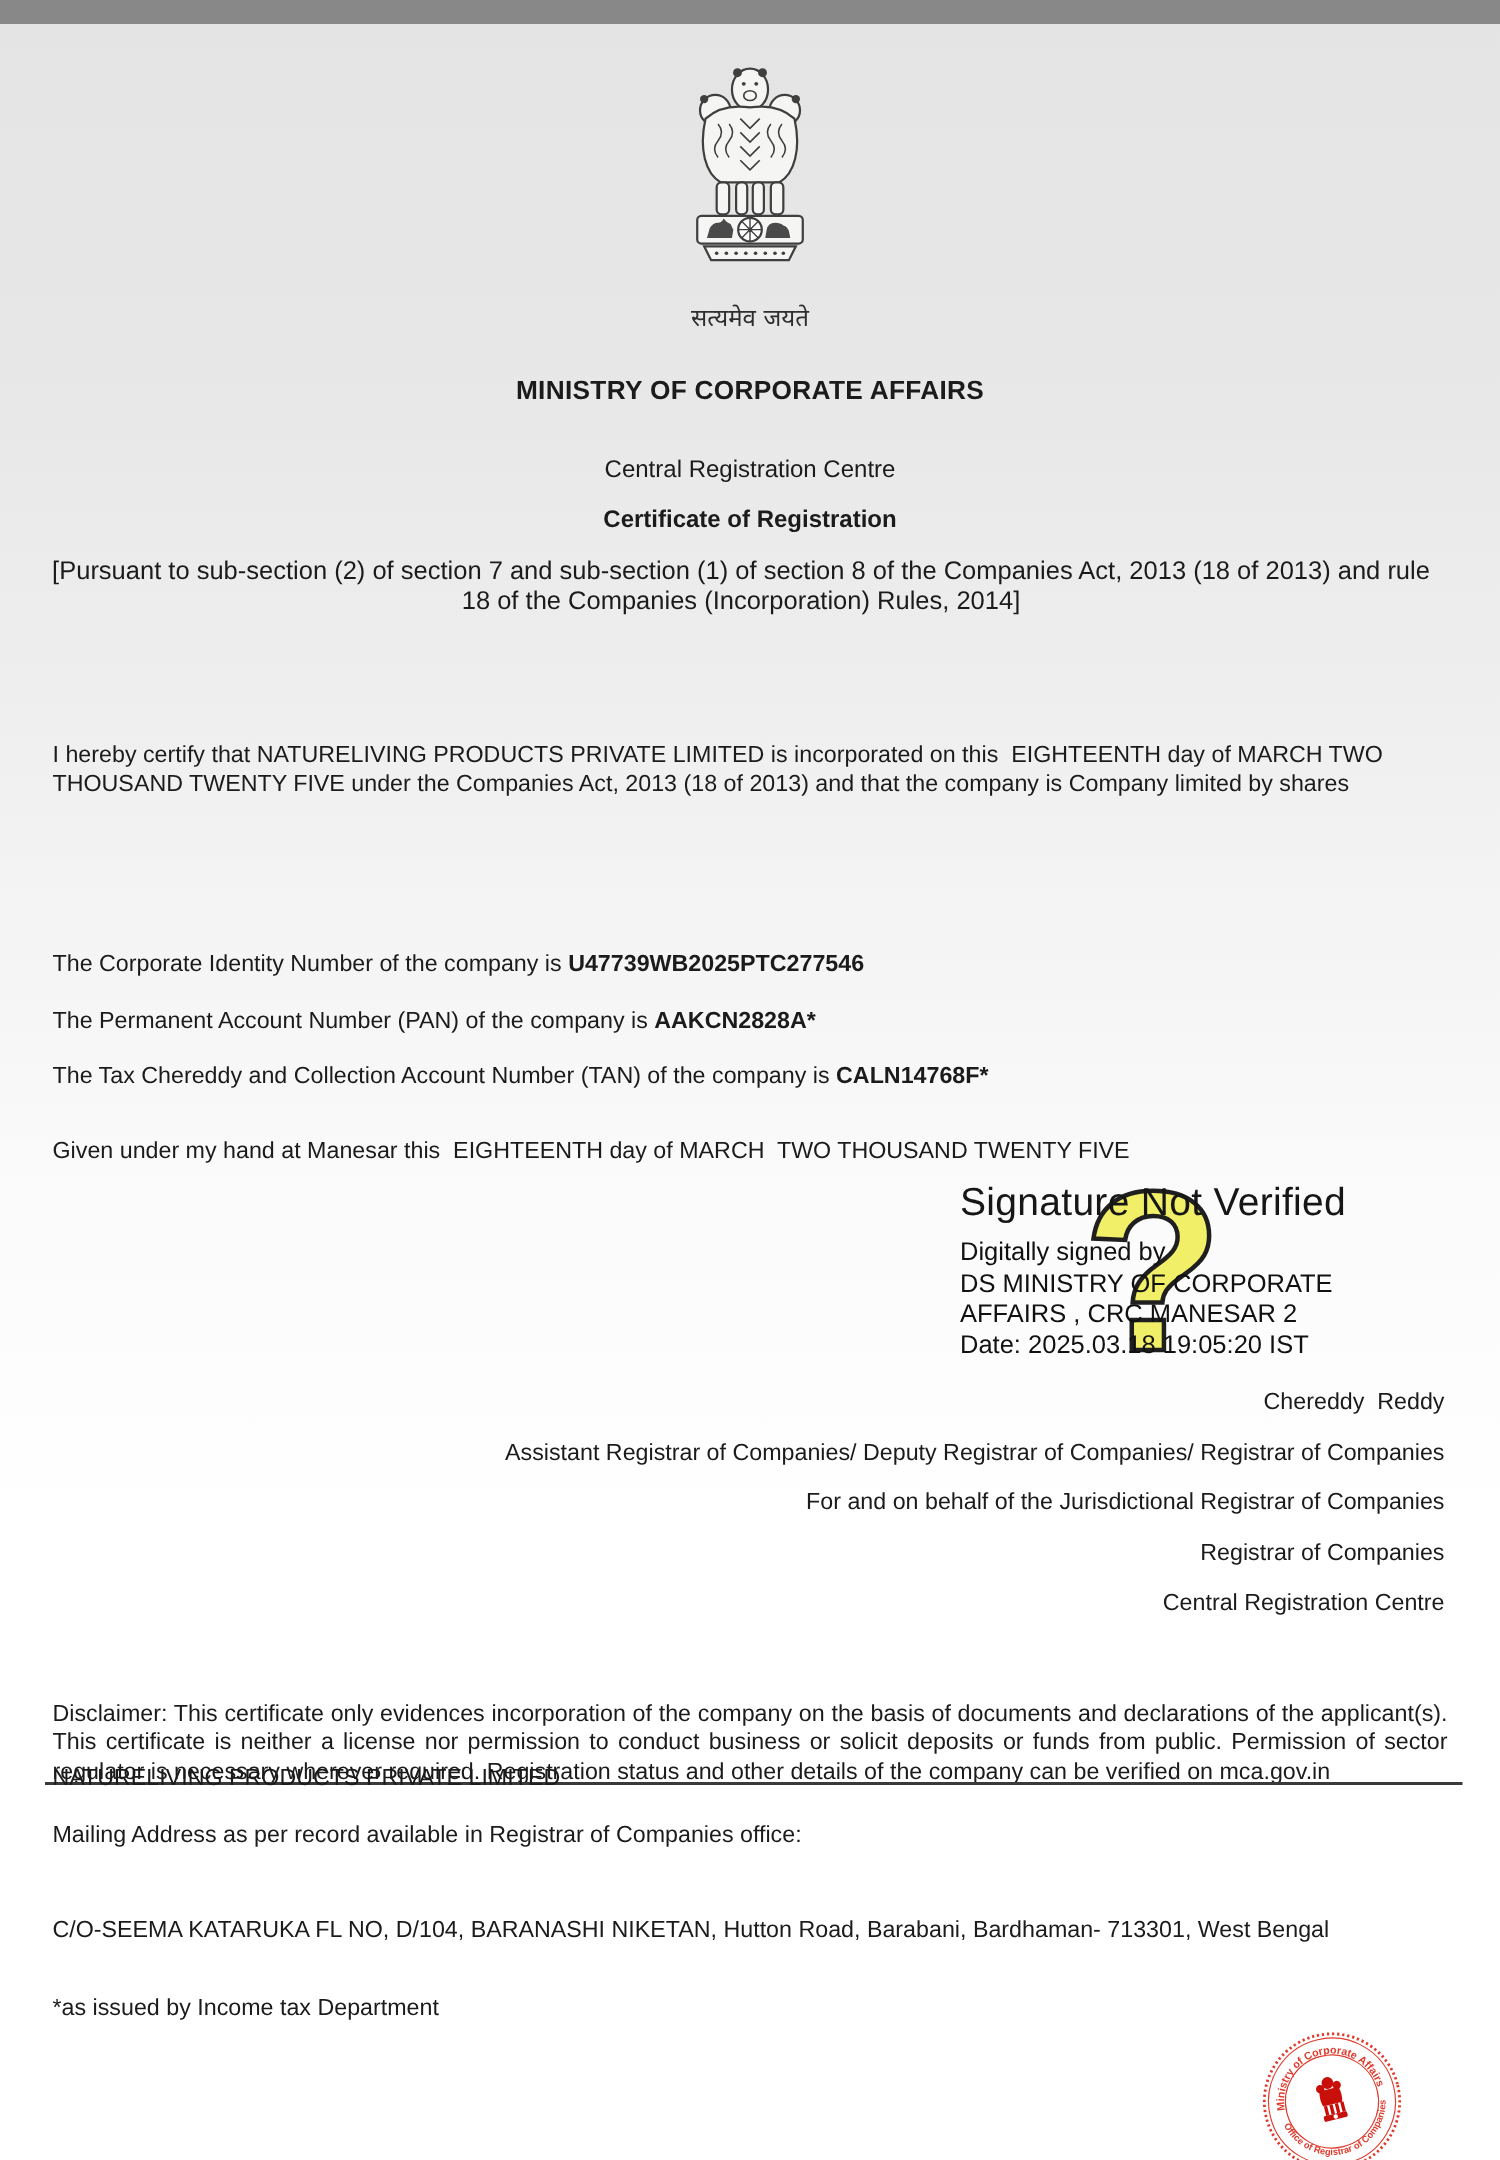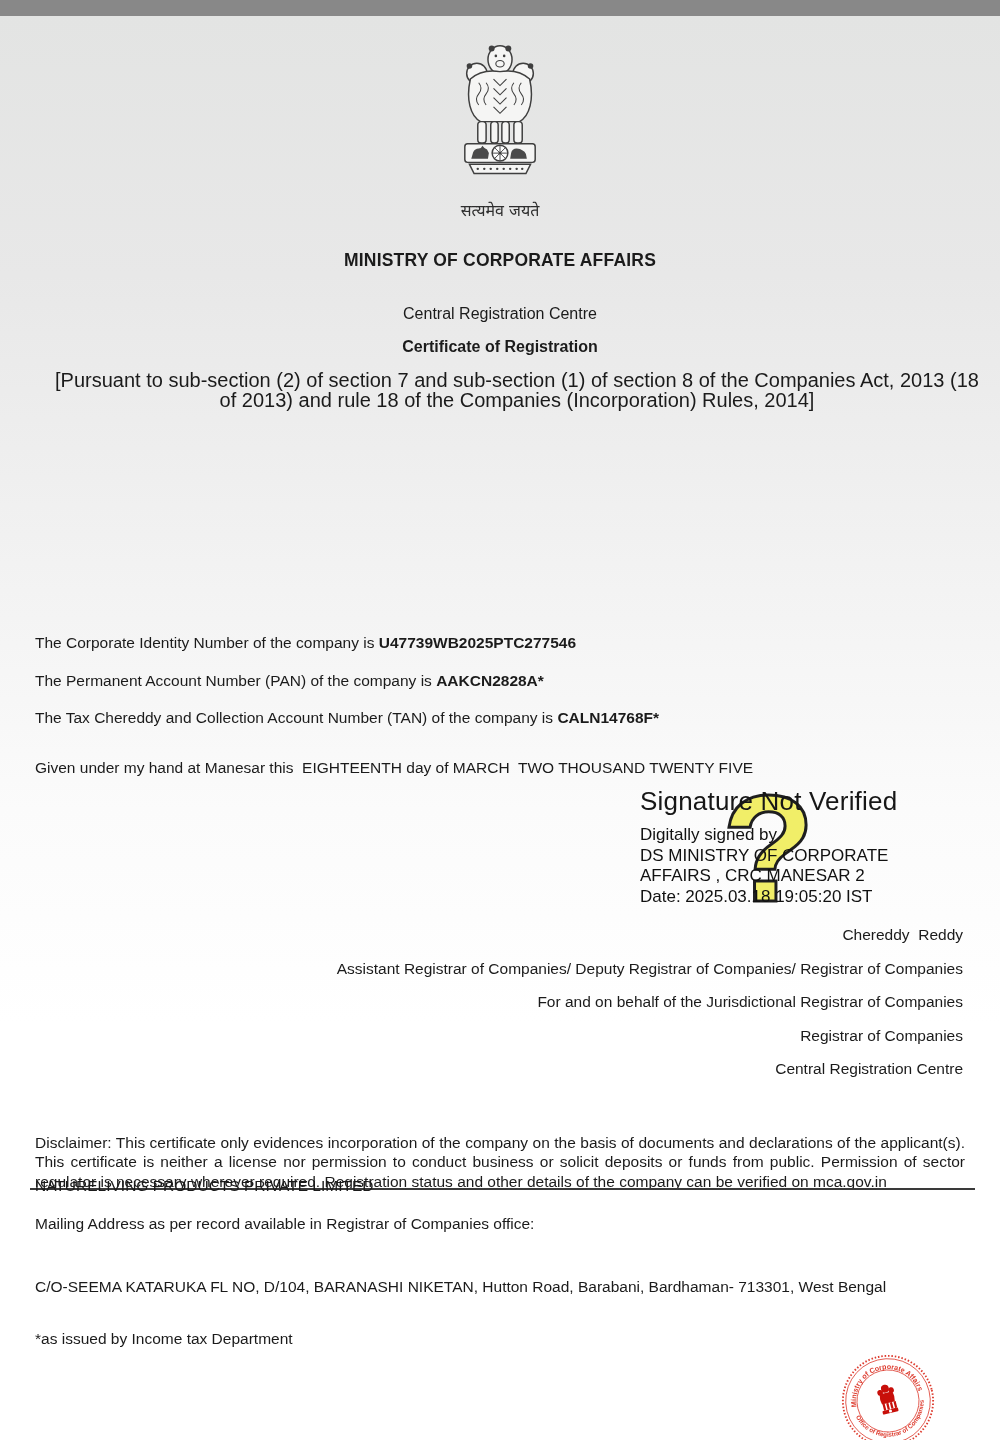--- a/index.html
+++ b/index.html
@@ -20,21 +20,21 @@
   .emblem-wrap{top:26px;left:0;right:0;text-align:center;}
   .emblem-caption{
     display:block;margin-top:3px;
     font-family:"DejaVu Sans", sans-serif;
     font-size:16px;color:#2e2e2e;
   }
 
   .gov-header{top:234px;left:0;right:0;font-size:17.5px;font-weight:bold;line-height:20px;letter-spacing:.2px;}
   .crc-line{top:289px;left:0;right:0;font-size:16px;}
   .cert-title{top:322px;left:0;right:0;font-size:16px;font-weight:bold;}
-  .pursuant{top:355px;left:52px;width:930px;font-size:20px;line-height:19.5px;}
+  .pursuant{top:355px;left:29px;width:930px;font-size:17px;line-height:19.5px;}
 
   .para{font-size:15.5px;line-height:19.5px;}
   .certify{top:462px;left:35px;width:932px;}
   .idline-cin{top:601px;left:35px;width:932px;}
   .idline-pan{top:639px;left:35px;width:932px;}
   .idline-tan{top:676px;left:35px;width:932px;}
   .given{top:726px;left:35px;width:932px;}
   .bold{font-weight:bold;}
 
   .sig-block{left:640px;top:770px;width:335px;}
@@ -127,20 +127,21 @@
     <span class="emblem-caption">सत्यमेव जयते</span>
   </div>
 
   <div class="abs gov-header center">
     <div>MINISTRY OF CORPORATE AFFAIRS</div>
   </div>
   <div class="abs crc-line center">Central Registration Centre</div>
   <div class="abs cert-title center">Certificate of Registration</div>
   <div class="abs pursuant center">[Pursuant to sub-section (2) of section 7 and sub-section (1) of section 8 of the Companies Act, 2013 (18 of 2013) and rule 18 of the Companies (Incorporation) Rules, 2014]</div>
 
+  <p class="abs para certify prewrap">I hereby certify that NATURELIVING PRODUCTS PRIVATE LIMITED is incorporated on this  EIGHTEENTH day of MARCH TWO THOUSAND TWENTY FIVE under the Companies Act, 2013 (18 of 2013) and that the company is Company limited by shares</p>
 
   <p class="abs para idline-cin"><span>The Corporate Identity Number of the company is </span><span class="bold">U47739WB2025PTC277546</span></p>
 
   <p class="abs para idline-pan"><span>The Permanent Account Number (PAN) of the company is </span><span class="bold">AAKCN2828A*</span></p>
 
   <p class="abs para idline-tan"><span>The Tax Chereddy and Collection Account Number (TAN) of the company is </span><span class="bold">CALN14768F*</span></p>
 
   <p class="abs para given prewrap">Given under my hand at Manesar this  EIGHTEENTH day of MARCH  TWO THOUSAND TWENTY FIVE</p>
 
   <div class="abs sig-block">

